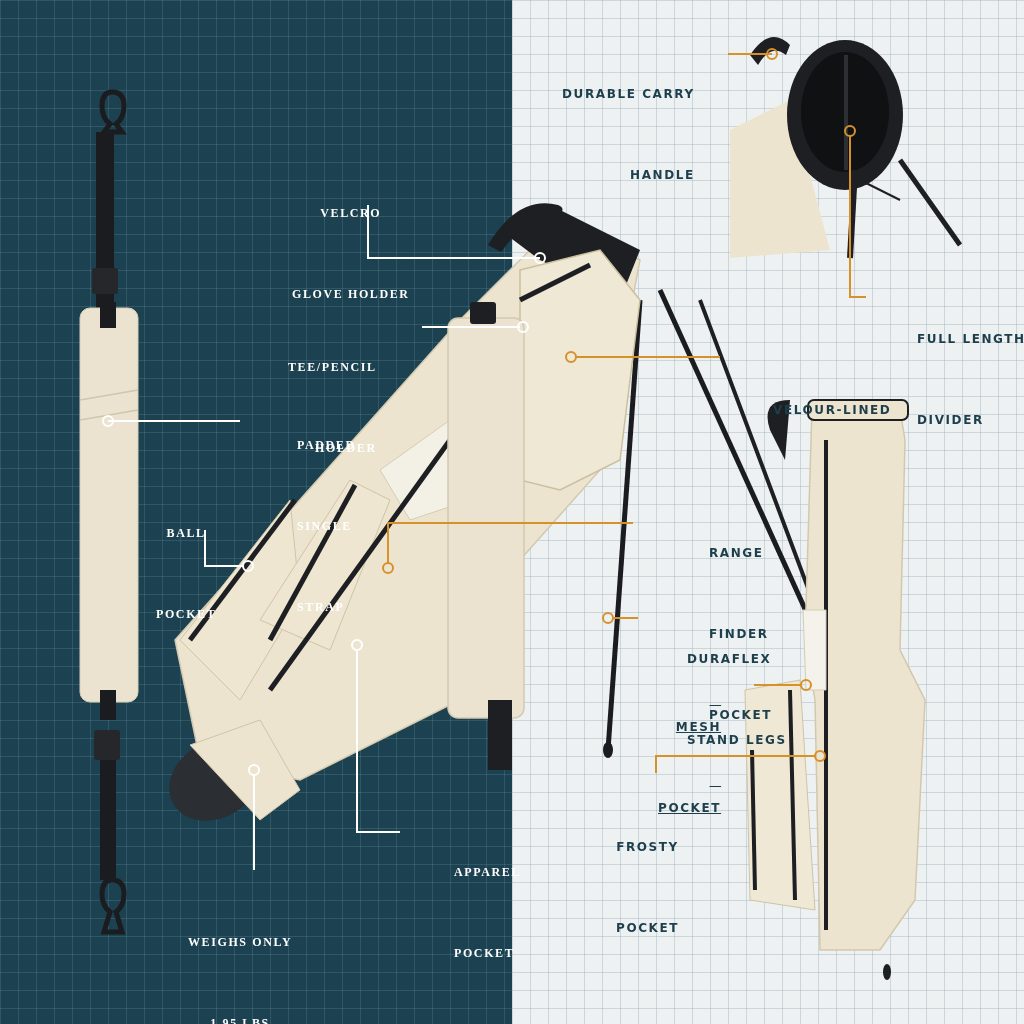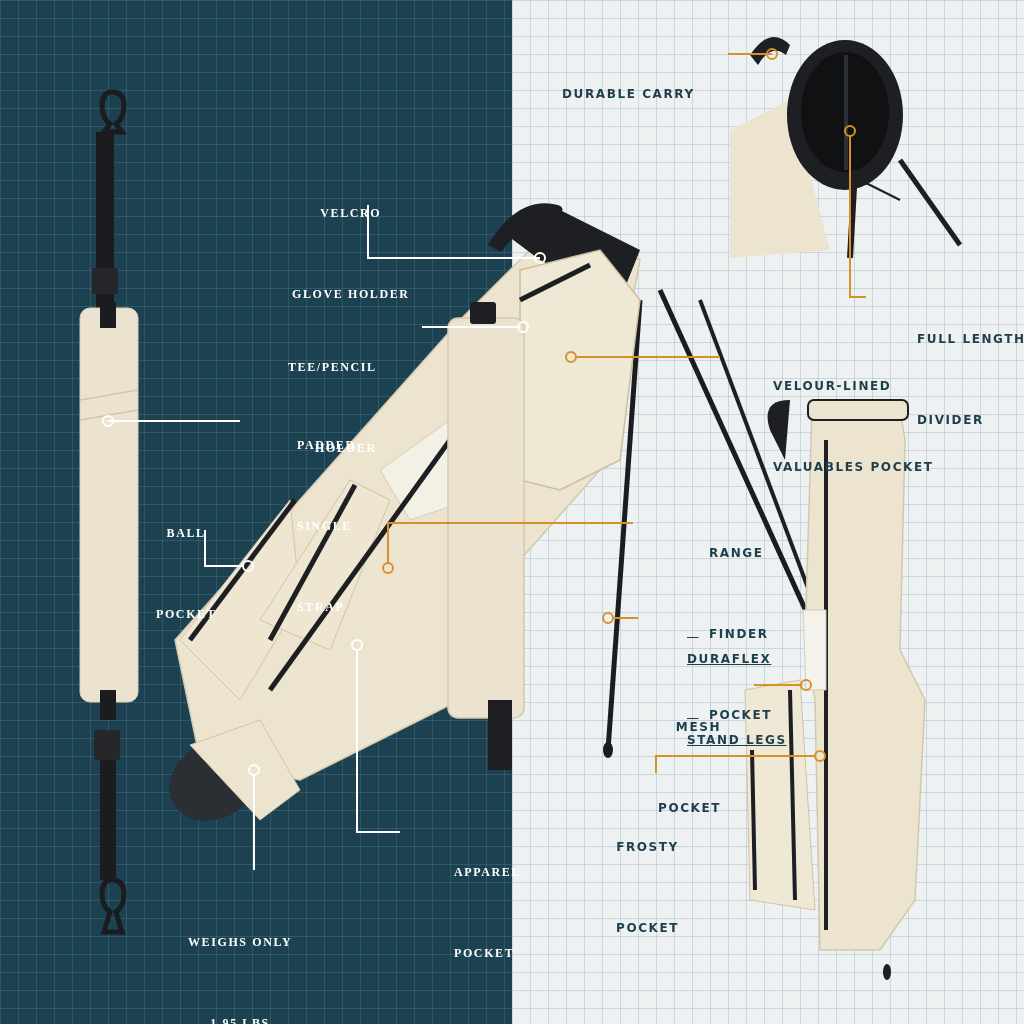--- a/index.html
+++ b/index.html
@@ -164,38 +164,38 @@
   <span>APPAREL</span>
   <span>POCKET</span>
 </div>
 <div class="label dark al-center" style="left:188px; top:875px;">
   <span>WEIGHS ONLY</span>
   <span>1.95 LBS</span>
 </div>
 
 <div class="label light al-right" style="left:562px; top:27px;">
   <span>DURABLE CARRY</span>
+  <span>HANDLE</span>
 </div>
 <div class="label light al-left" style="left:872px; top:272px;">
   <span>FULL LENGTH</span>
   <span>DIVIDER</span>
 </div>
-<div class="label light al-left" style="left:728px; top:319px;">
+<div class="label light al-left" style="left:728px; top:343px;">
   <span>VELOUR-LINED</span>
-  <span>VALUABLES POCKET</span>
 </div>
 <div class="label light al-left" style="left:640px; top:486px;padding-left:24px;">
   <span>RANGE</span>
   <span>FINDER</span>
   <span>POCKET</span>
 </div>
-<div class="label light al-left" style="left:642px; top:592px;text-decoration:underline;">
+<div class="label light al-left" style="left:642px; top:592px;">
   <span>DURAFLEX</span>
   <span>STAND LEGS</span>
 </div>
-<div class="label light al-right" style="left:658px; top:660px;">
+<div class="label light al-right" style="left:658px; top:660px;text-decoration:underline;">
   <span>MESH</span>
   <span>POCKET</span>
 </div>
 <div class="label light al-center" style="left:616px; top:780px;">
   <span>FROSTY</span>
   <span>POCKET</span>
 </div>
 
 </body></html>

